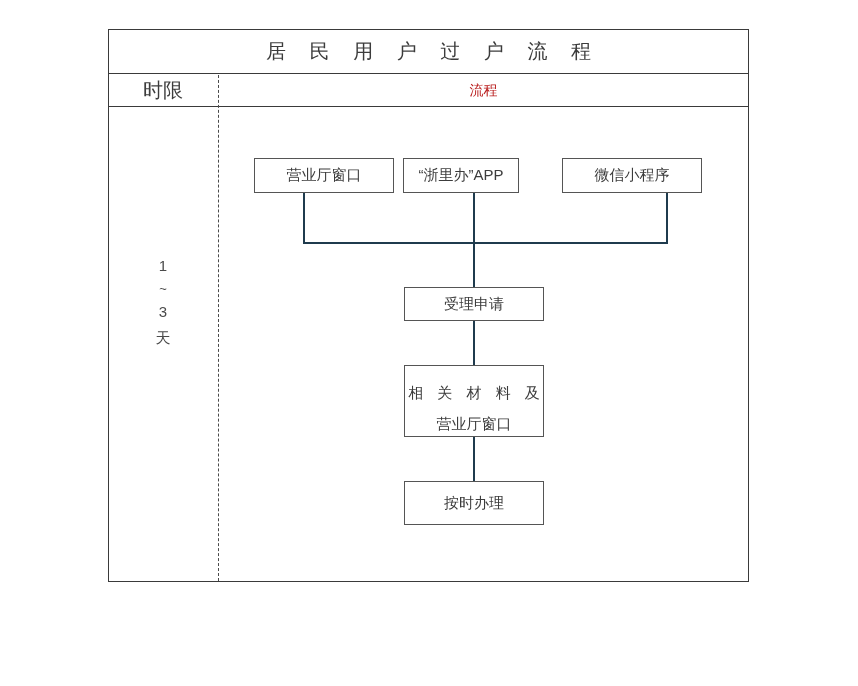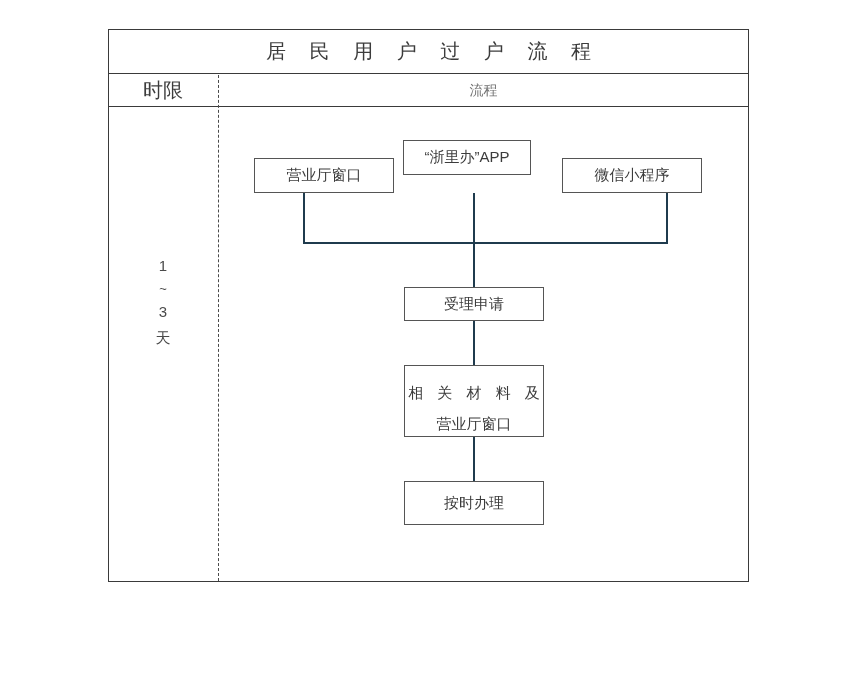--- a/index.html
+++ b/index.html
@@ -79,21 +79,21 @@
   .header-cell-flow {
     position: absolute;
     left: 110px;
     top: 0;
     width: 531px;
     height: 33px;
     display: flex;
     align-items: center;
     justify-content: center;
     font-size: 14px;
-    color: #737373;
+    color: #b91c1c;
   }
 
   
   .col-divider {
     position: absolute;
     left: 218px;
     top: 75px;
     width: 0;
     height: 506px;
     border-left: 1.5px dashed #4a4a4a;
@@ -127,21 +127,21 @@
     flex-direction: column;
     align-items: center;
     justify-content: center;
     color: #3c3c3c;
     font-size: 15px;
     z-index: 3;
   }
   .node .ln { display: block; white-space: nowrap; }
 
   #node-hall    { left: 254px; top: 158px; width: 140px; height: 35px; }
-  #node-app     { left: 403px; top: 140px; width: 128px; height: 35px; }
+  #node-app     { left: 403px; top: 158px; width: 116px; height: 35px; }
   #node-wechat  { left: 562px; top: 158px; width: 140px; height: 35px; }
   #node-accept  { left: 404px; top: 287px; width: 140px; height: 34px; }
   #node-submit  { left: 404px; top: 365px; width: 140px; height: 72px; }
   #node-handle  { left: 404px; top: 481px; width: 140px; height: 44px; }
 
   #node-submit .ln-a { letter-spacing: 5px; text-indent: 5px; margin-bottom: 12px; margin-top: 16px; }
   #node-submit .ln-b { letter-spacing: 0px; }
 
   
   .conn {

